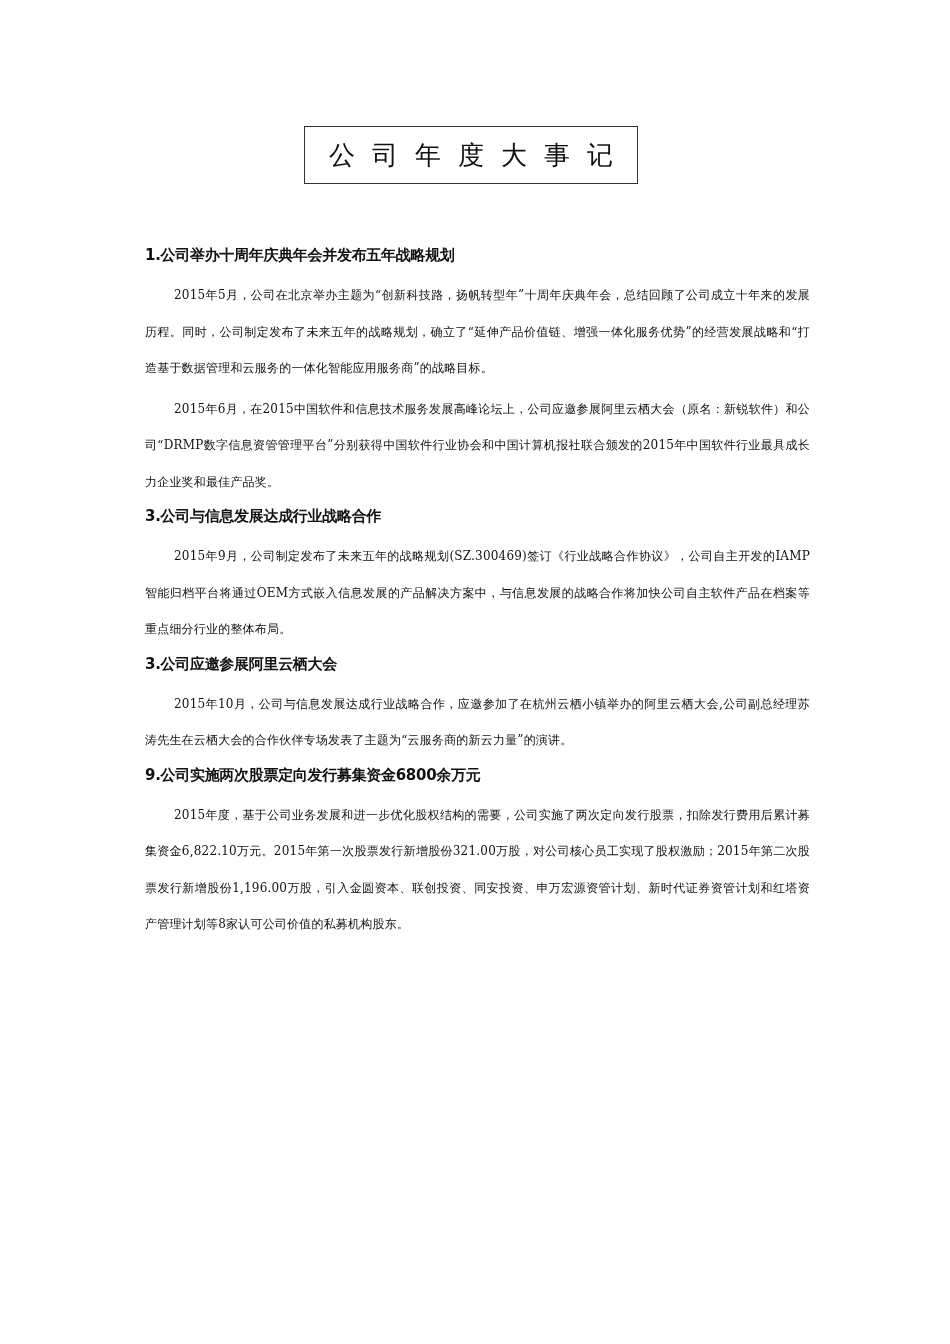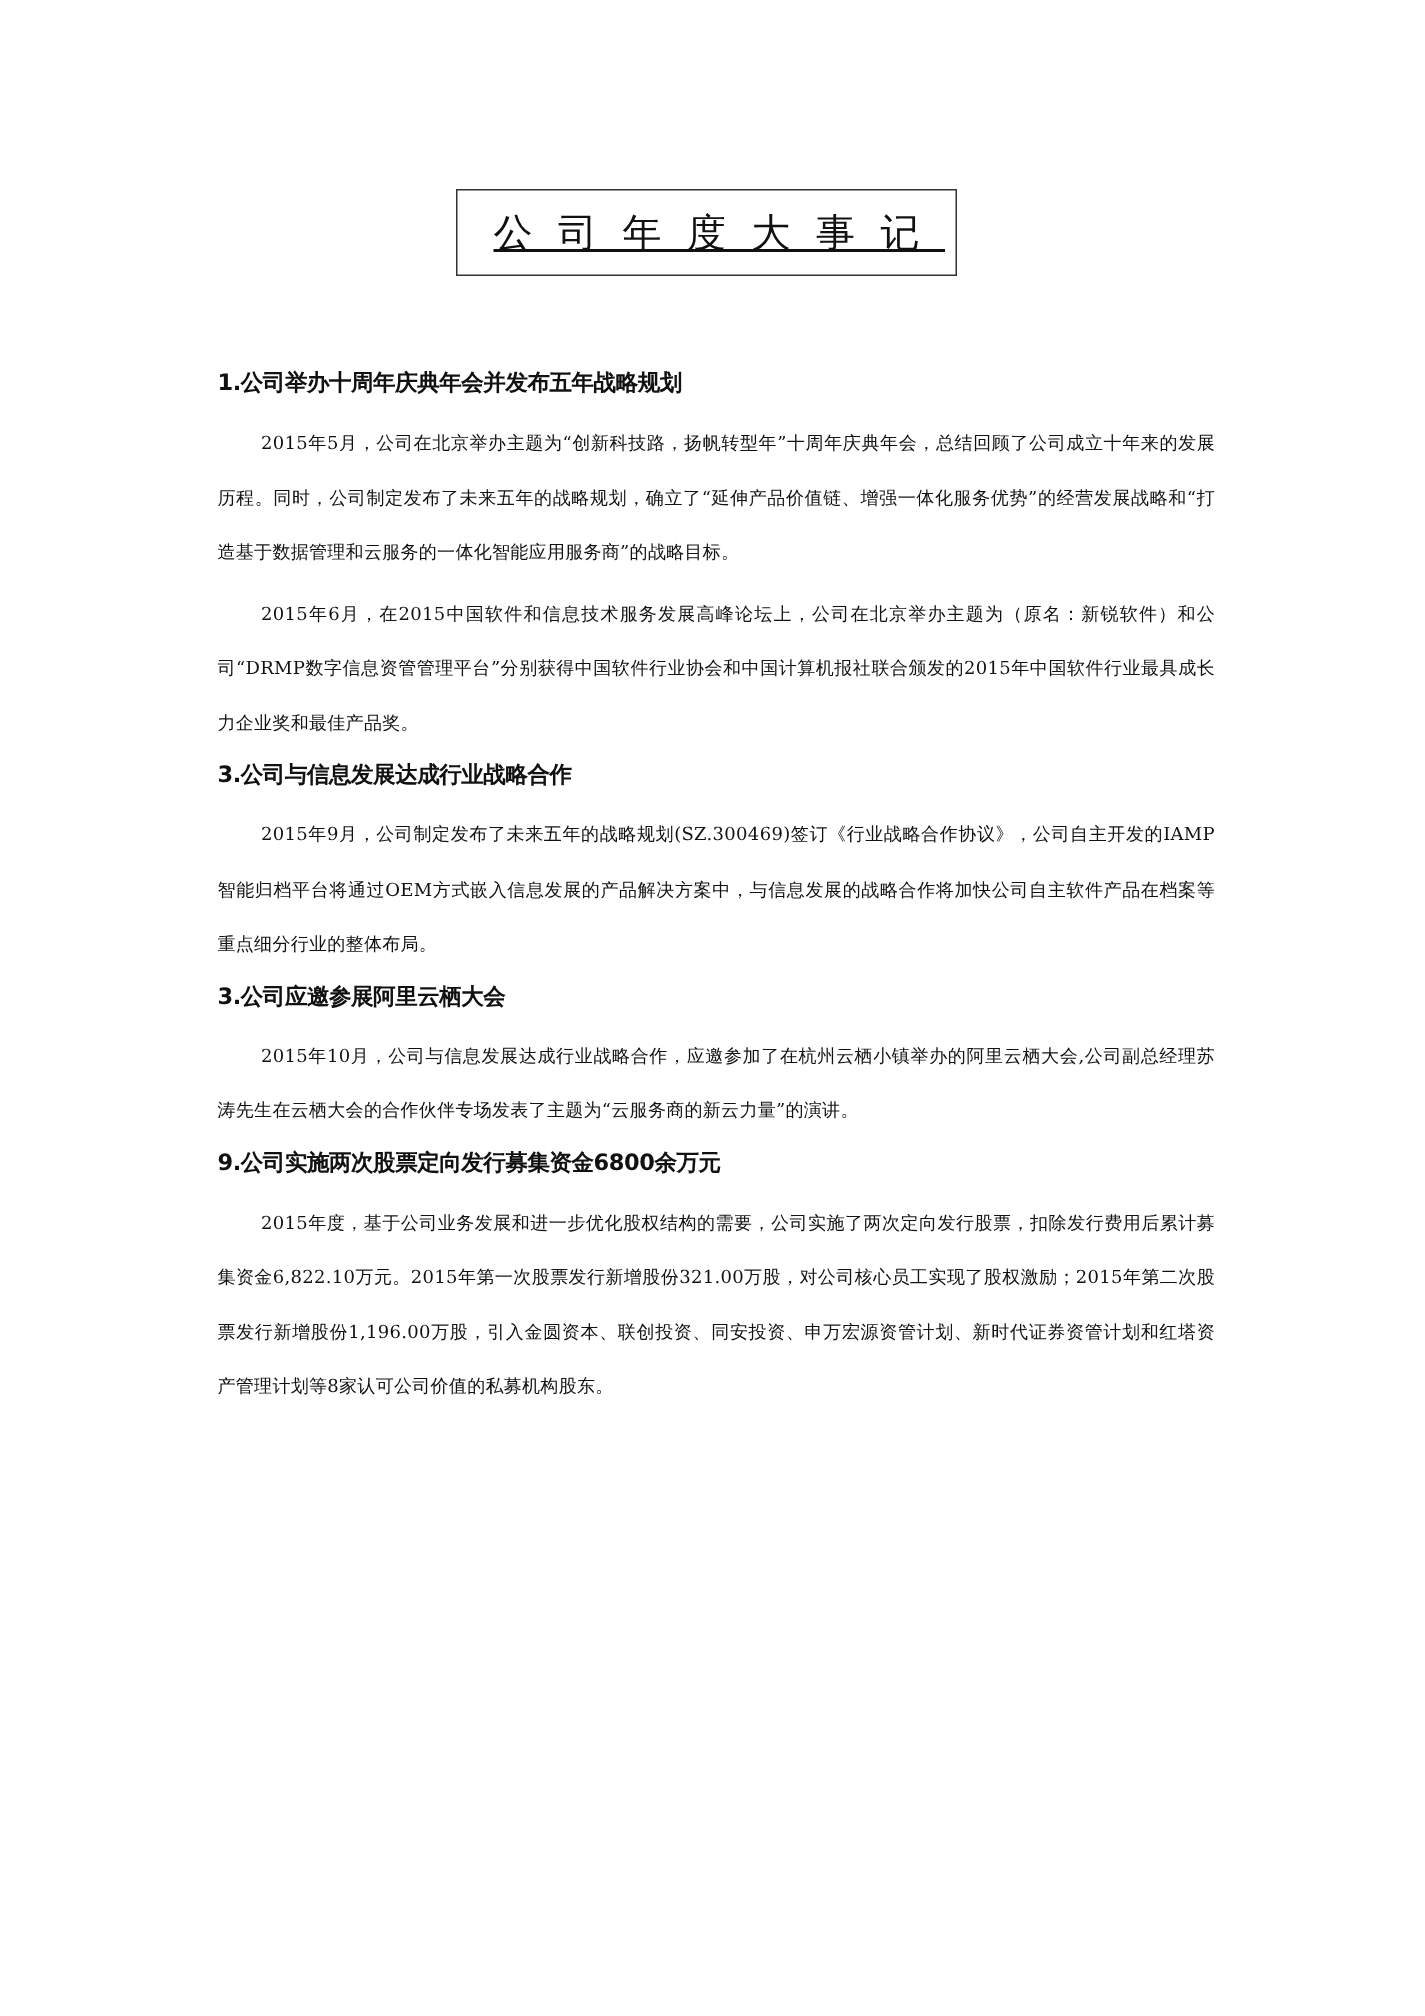--- a/index.html
+++ b/index.html
@@ -27,21 +27,20 @@
       align-items: center;
       justify-content: center;
     }
     .title-text {
       font-family: "DejaVu Sans", "Liberation Sans", sans-serif;
       font-size: 26px;
       letter-spacing: 17px;
       margin-right: -17px;
       color: #111111;
       white-space: nowrap;
-      text-decoration: underline;
     }
     .content {
       position: absolute;
       left: 145px;
       top: 243px;
       width: 665px;
     }
     .section {
       margin: 0;
     }
@@ -70,21 +69,21 @@
 <div class="title-box">
   <span class="title-text">公司年度大事记</span>
 </div>
 
 <div class="content">
   <div class="section">
     <div class="section-heading">1.公司举办十周年庆典年会并发布五年战略规划</div>
     <p class="section-body">2015年5月，公司在北京举办主题为“创新科技路，扬帆转型年”十周年庆典年会，总结回顾了公司成立十年来的发展历程。同时，公司制定发布了未来五年的战略规划，确立了“延伸产品价值链、增强一体化服务优势”的经营发展战略和“打造基于数据管理和云服务的一体化智能应用服务商”的战略目标。</p>
   </div>
   <div class="section">
-    <p class="section-body">2015年6月，在2015中国软件和信息技术服务发展高峰论坛上，公司在北京举办主题为（原名：新锐软件）和公司“DRMP数字信息资管管理平台”分别获得中国软件行业协会和中国计算机报社联合颁发的2015年中国软件行业最具成长力企业奖和最佳产品奖。</p>
+    <p class="section-body">2015年6月，在2015中国软件和信息技术服务发展高峰论坛上，公司应邀参展阿里云栖大会（原名：新锐软件）和公司“DRMP数字信息资管管理平台”分别获得中国软件行业协会和中国计算机报社联合颁发的2015年中国软件行业最具成长力企业奖和最佳产品奖。</p>
   </div>
   <div class="section">
     <div class="section-heading">3.公司与信息发展达成行业战略合作</div>
     <p class="section-body">2015年9月，公司制定发布了未来五年的战略规划(SZ.300469)签订《行业战略合作协议》，公司自主开发的IAMP智能归档平台将通过OEM方式嵌入信息发展的产品解决方案中，与信息发展的战略合作将加快公司自主软件产品在档案等重点细分行业的整体布局。</p>
   </div>
   <div class="section">
     <div class="section-heading">3.公司应邀参展阿里云栖大会</div>
     <p class="section-body">2015年10月，公司与信息发展达成行业战略合作，应邀参加了在杭州云栖小镇举办的阿里云栖大会,公司副总经理苏涛先生在云栖大会的合作伙伴专场发表了主题为“云服务商的新云力量”的演讲。</p>
   </div>
   <div class="section">

